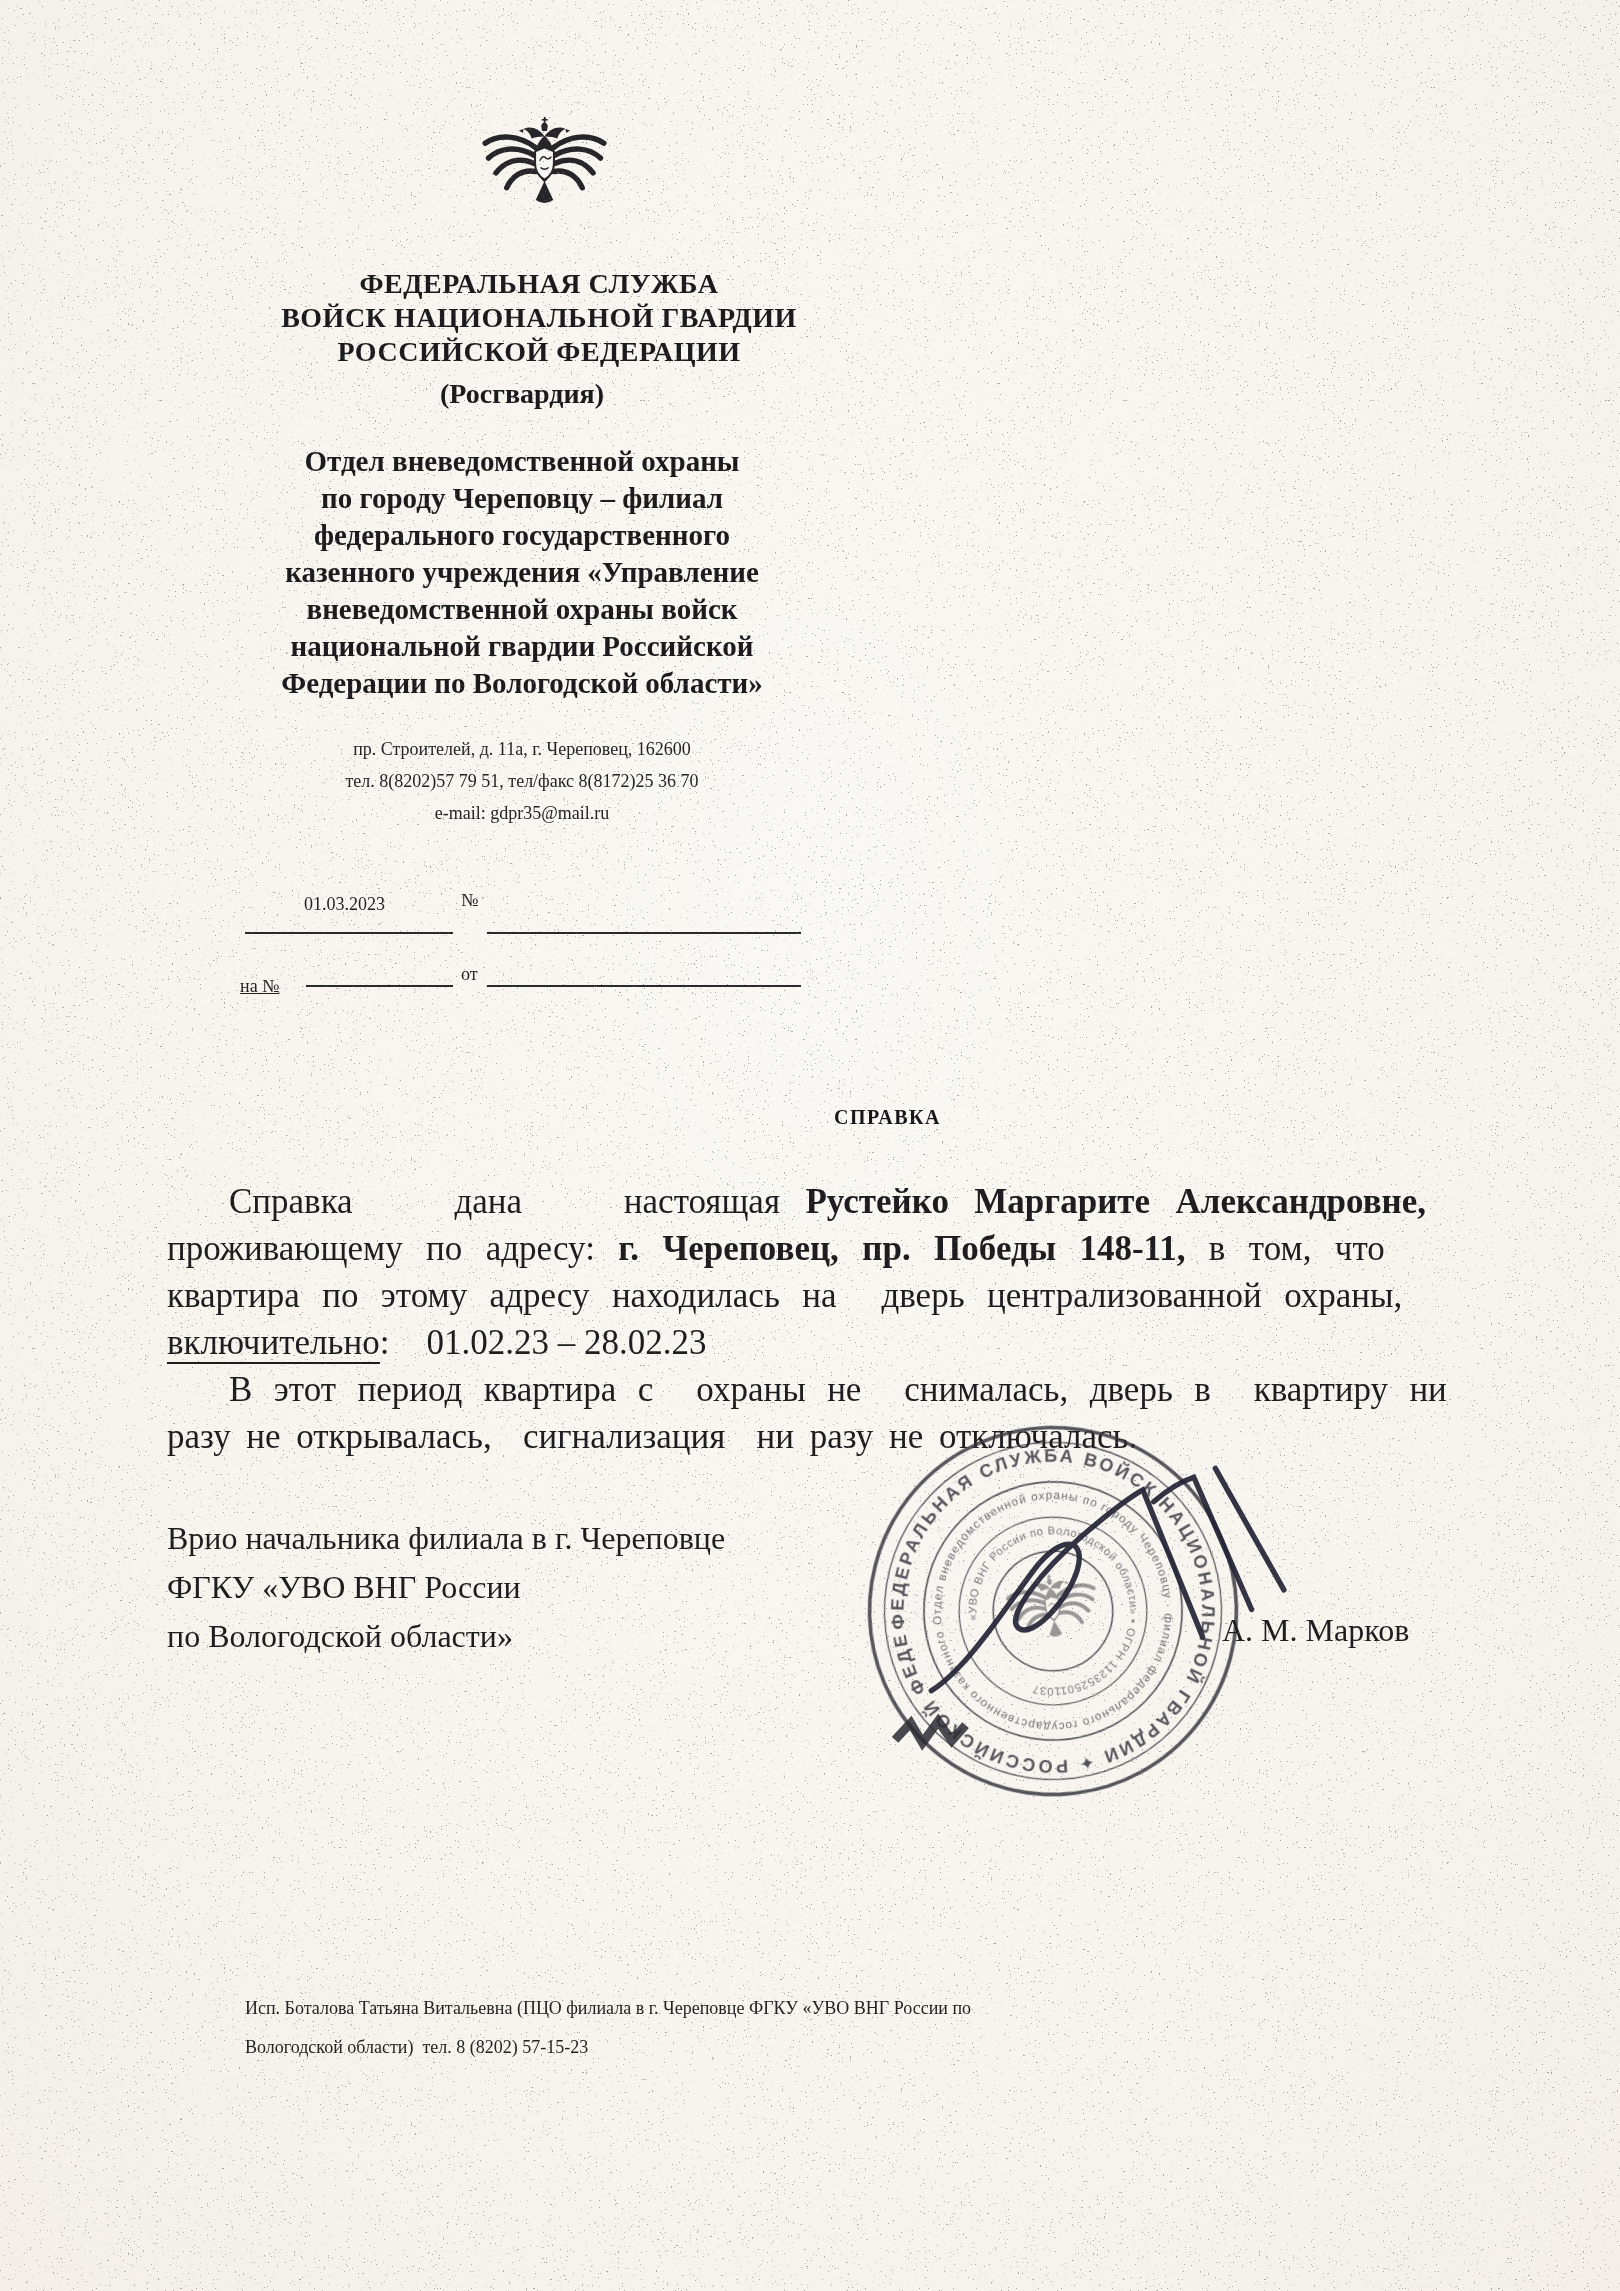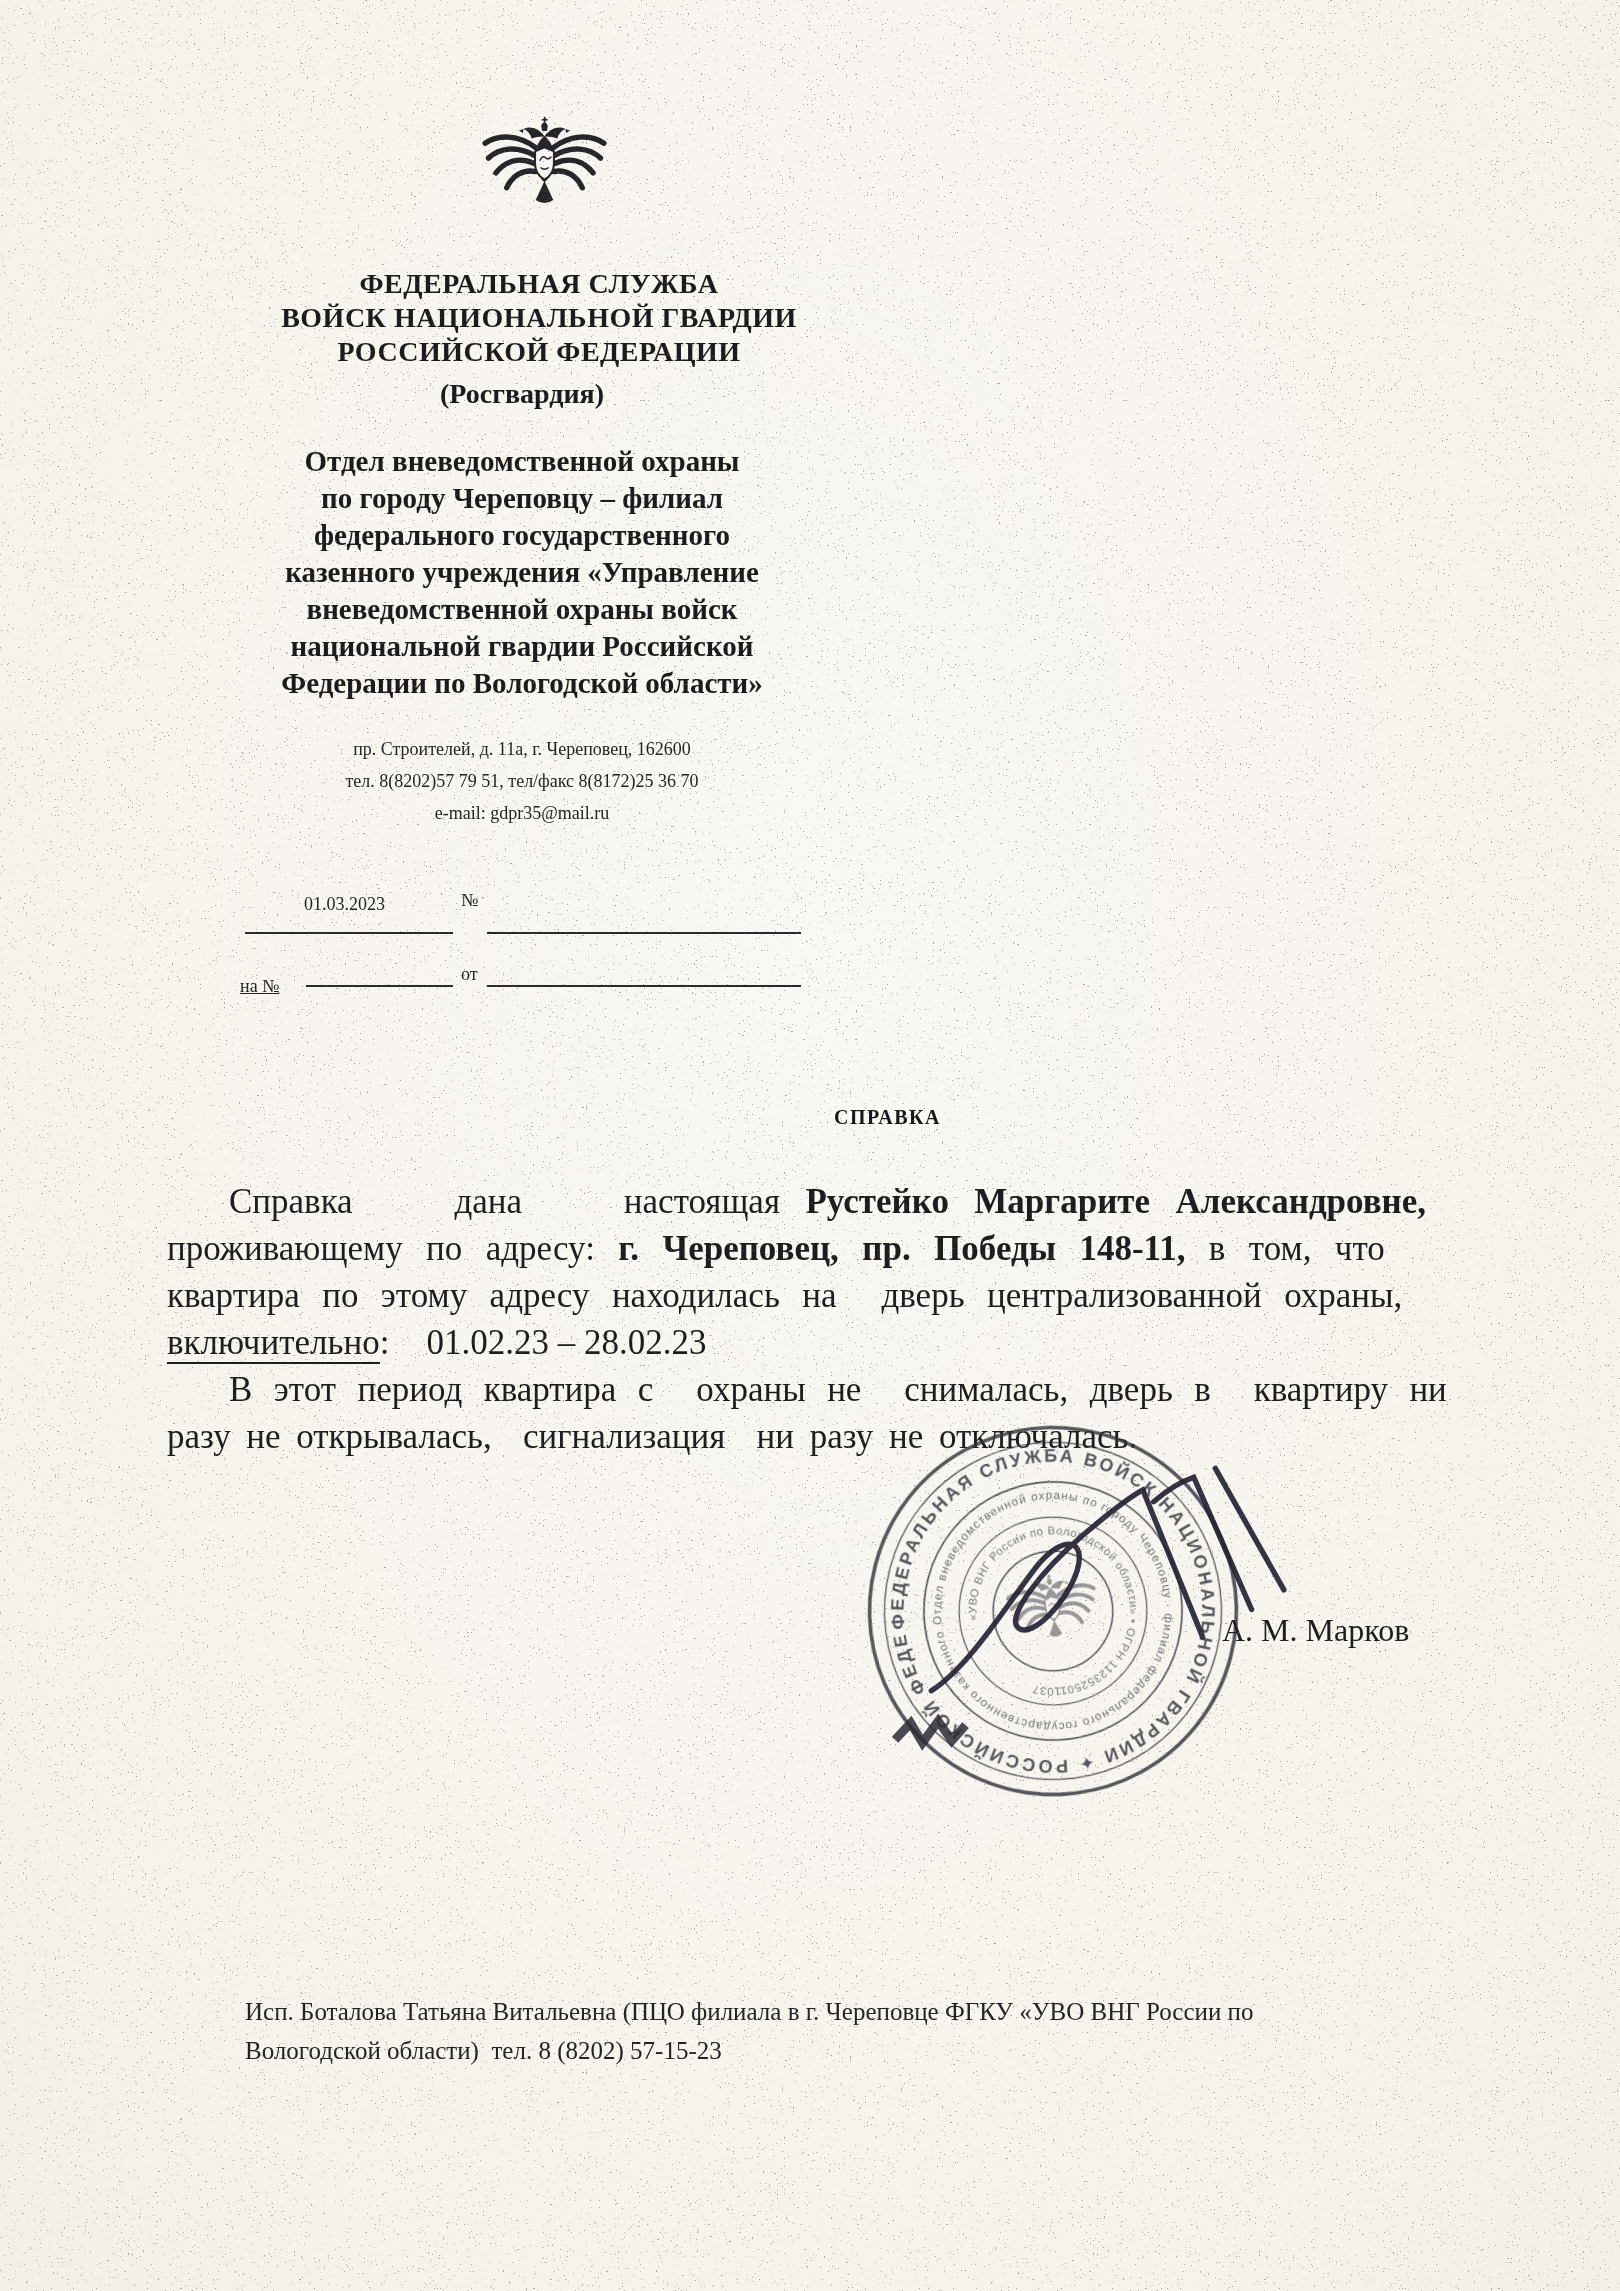--- a/index.html
+++ b/index.html
@@ -20,21 +20,21 @@
   
   .ref{font-size:18px;color:#232325;text-align:right;}
   .rule{border-bottom:2.5px solid #2a2a2c;height:0;}
   
   .doc-title{left:667px;top:1106px;width:441px;font-size:20px;font-weight:bold;letter-spacing:1.5px;color:#161618;}
   .bodyline{font-size:35px;color:#1d1d1f;white-space:pre;}
   .u{border-bottom:2.5px solid #1d1d1f;}
   
   .sig-block{font-size:32px;color:#1d1d1f;line-height:49px;}
   .sig-name{font-size:32px;color:#1d1d1f;}
-  .footer-line{font-size:25px;color:#232325;white-space:pre;}
+  .footer-line{font-size:18px;color:#232325;white-space:pre;}
   .stamp-wrap{left:861px;top:1419px;width:384px;height:384px;transform:rotate(-7deg);opacity:.82;filter:blur(0.3px);}
   .stamp-wrap svg{width:100%;height:100%;}
   .stamp text{font-family:"Liberation Sans","DejaVu Sans",sans-serif;fill:#33333c;}
   .ring-outer-text{font-size:17px;font-weight:bold;letter-spacing:2.6px;}
   .ring-middle-text{font-size:11px;letter-spacing:1px;opacity:.85;}
   .ring-inner-text{font-size:10.5px;letter-spacing:.6px;opacity:.8;}
   .autograph{left:887px;top:1441px;width:451px;height:333px;}
   .noise{left:0;top:0;pointer-events:none;z-index:60;opacity:.6;}
 </style>
 </head>
@@ -116,20 +116,25 @@
 
   <div class="abs bodyline" style="left:167px;top:1229px;word-spacing:14.7px;"><span class="pre">проживающему по адресу: </span><span class="b pre">г. Череповец, пр. Победы 148-11,</span><span class="pre"> в том, что</span></div>
 
   <div class="abs bodyline" style="left:167px;top:1276px;word-spacing:13.7px;">квартира по этому адресу находилась на  дверь централизованной охраны,</div>
 
   <div class="abs bodyline" style="left:167px;top:1323px;"><span class="u pre">включительно</span><span class="pre">:</span><span class="pre" style="margin-left:37px;">01.02.23 – 28.02.23</span></div>
 
   <div class="abs bodyline" style="left:229px;top:1370px;word-spacing:12.7px;">В этот период квартира с  охраны не  снималась, дверь в  квартиру ни</div>
   <div class="abs bodyline" style="left:167px;top:1417px;word-spacing:6.9px;">разу не открывалась,  сигнализация  ни разу не отключалась.</div>
 
+  <div class="abs sig-block" style="left:167px;top:1514px;">
+    <div>Врио начальника филиала в г. Череповце</div>
+    <div>ФГКУ «УВО ВНГ России</div>
+    <div>по Вологодской области»</div>
+  </div>
 
   <div class="abs stamp-wrap">
     <svg viewBox="0 0 360 360" class="stamp">
       <defs>
         <path id="ringOuterPath" d="M 40 180 A 140 140 0 1 1 320 180 A 140 140 0 1 1 40 180"></path>
         <path id="ringMiddlePath" d="M 75 180 A 105 105 0 1 1 285 180 A 105 105 0 1 1 75 180"></path>
         <path id="ringInnerPath" d="M 108 180 A 72 72 0 1 1 252 180 A 72 72 0 1 1 108 180"></path>
       </defs>
       <circle cx="180" cy="180" r="172" fill="none" stroke="#33333c" stroke-width="3.4"></circle>
       <circle cx="180" cy="180" r="158" fill="none" stroke="#33333c" stroke-width="1.2"></circle>

